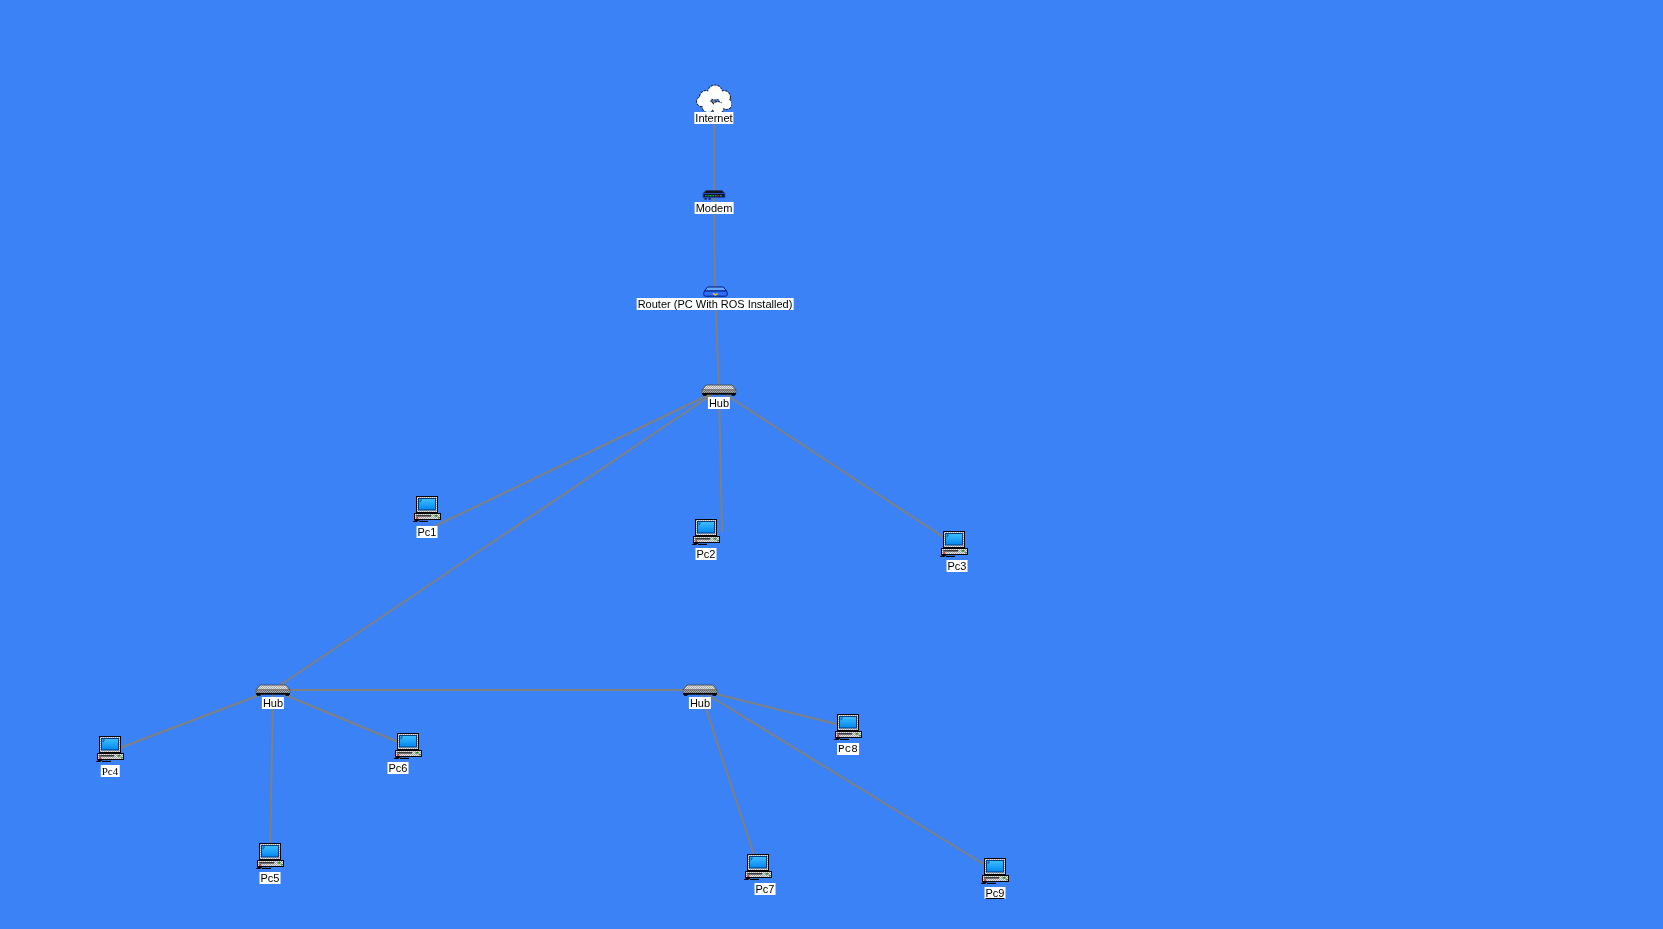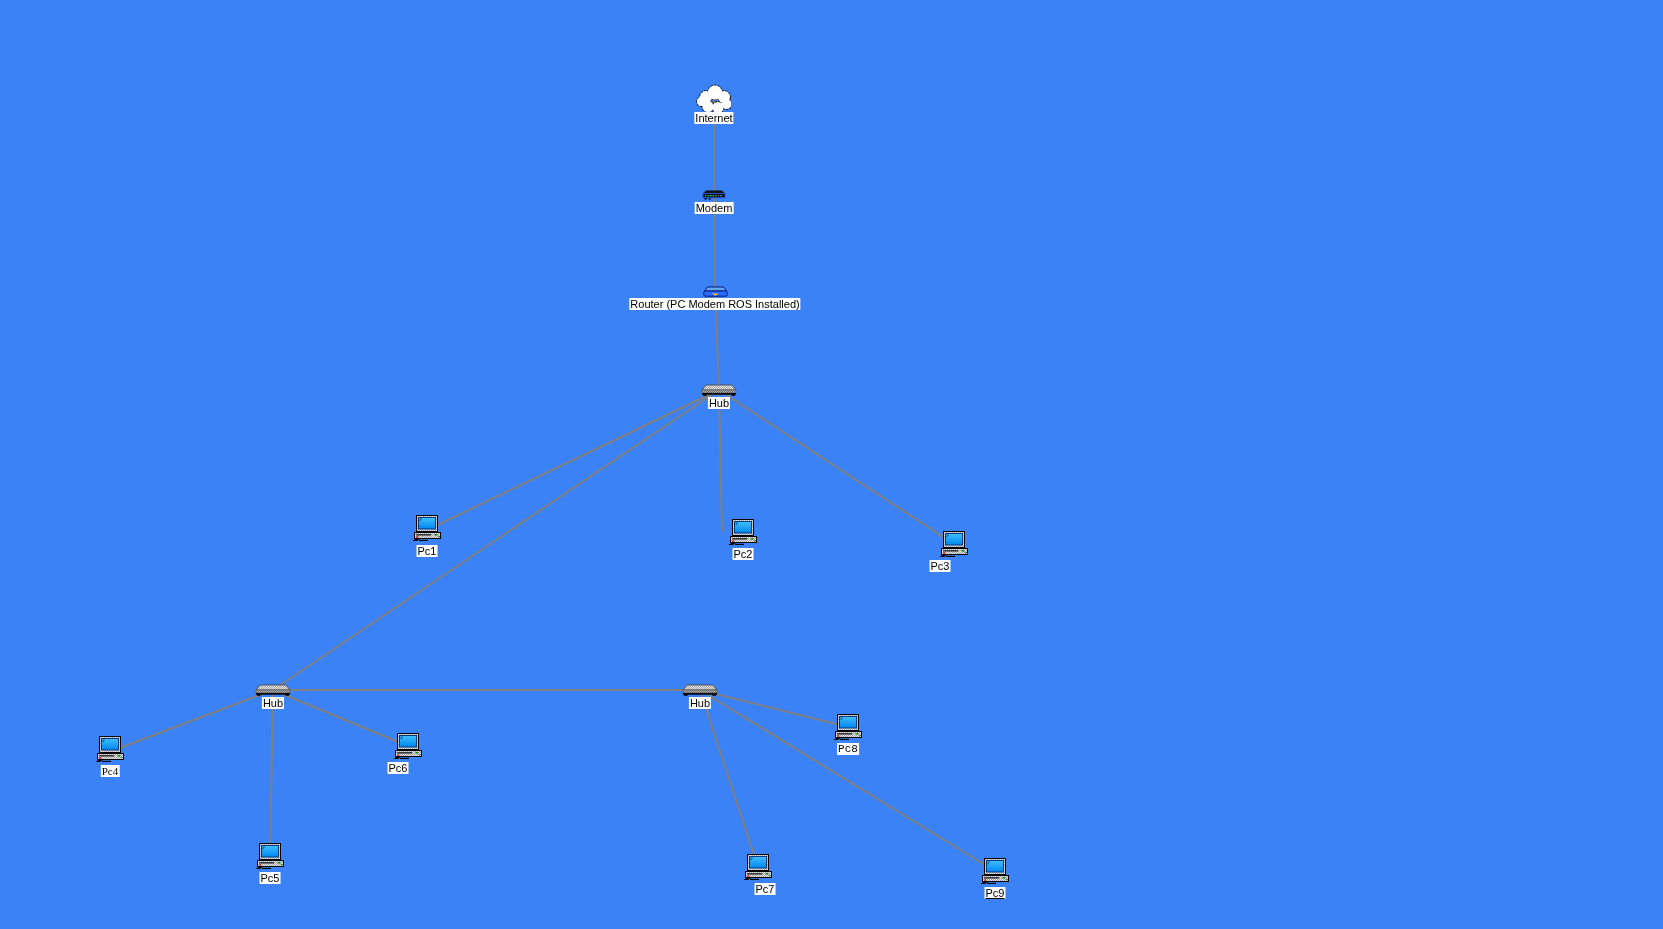--- a/index.html
+++ b/index.html
@@ -162,49 +162,49 @@
     <svg class="icon" width="24" height="10">
           <use href="#sym-modem"></use>
         </svg>
     <div class="node-label" style="left: 12px; top: 12px;">Modem</div>
   </div>
 
   <div class="node" style="left: 702.5px; top: 286px; width: 25px; height: 12px;">
     <svg class="icon" width="25" height="12">
           <use href="#sym-router"></use>
         </svg>
-    <div class="node-label" style="left: 12.5px; top: 12px;">Router (PC Modem ROS Installed)</div>
+    <div class="node-label" style="left: 12.5px; top: 12px;">Router (PC With ROS Installed)</div>
   </div>
 
   <div class="node" style="left: 701px; top: 384px; width: 36px; height: 12px;">
     <svg class="icon" width="36" height="12">
           <use href="#sym-hub"></use>
         </svg>
     <div class="node-label" style="left: 18px; top: 13px;">Hub</div>
   </div>
 
-  <div class="node" style="left: 412px; top: 515px; width: 30px; height: 27px;">
+  <div class="node" style="left: 412px; top: 496px; width: 30px; height: 27px;">
     <svg class="icon" width="30" height="27">
           <use href="#sym-pc"></use>
         </svg>
     <div class="node-label" style="left: 15px; top: 29.5px;">Pc1</div>
   </div>
 
-  <div class="node" style="left: 728px; top: 518.5px; width: 30px; height: 27px;">
+  <div class="node" style="left: 691px; top: 518.5px; width: 30px; height: 27px;">
     <svg class="icon" width="30" height="27">
           <use href="#sym-pc"></use>
         </svg>
     <div class="node-label" style="left: 15px; top: 29.5px;">Pc2</div>
   </div>
 
   <div class="node" style="left: 939px; top: 530.5px; width: 30px; height: 27px;">
     <svg class="icon" width="30" height="27">
           <use href="#sym-pc"></use>
         </svg>
-    <div class="node-label" style="left: 1px; top: 29.5px;">Pc3</div>
+    <div class="node-label" style="left: 18px; top: 29.5px;">Pc3</div>
   </div>
 
   <div class="node" style="left: 255px; top: 684px; width: 36px; height: 12px;">
     <svg class="icon" width="36" height="12">
           <use href="#sym-hub"></use>
         </svg>
     <div class="node-label" style="left: 18px; top: 13px;">Hub</div>
   </div>
 
   <div class="node" style="left: 682px; top: 684px; width: 36px; height: 12px;">

